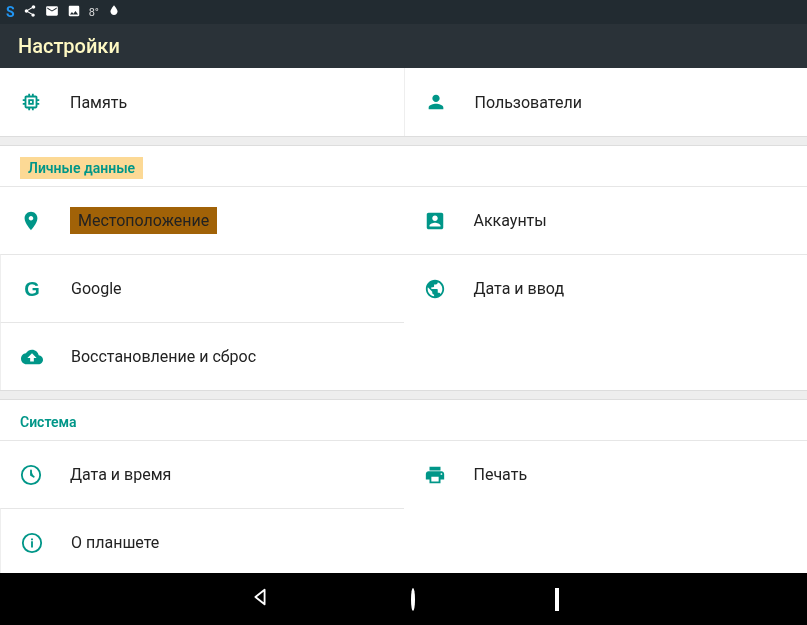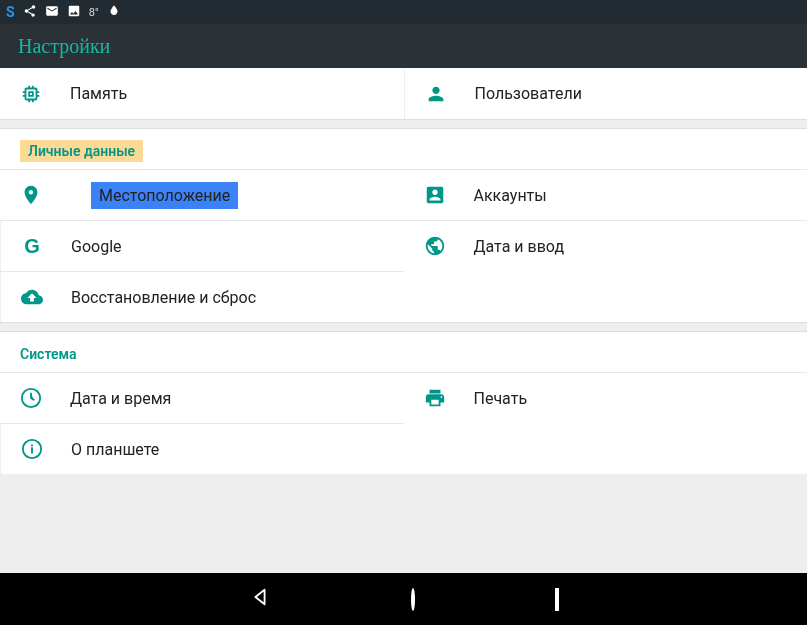--- a/index.html
+++ b/index.html
@@ -17,24 +17,23 @@
   }
   .status-bar svg { width: 14px; height: 14px; fill: #fff; }
   .status-temp { font-size: 11px; color: #ddd; }
   
   .app-bar {
     height: 44px;
     background: #2a3238;
     display: flex;
     align-items: center;
     padding: 0 18px;
-    color: #14b8a6;
+    color: #fef9c3;
     font-size: 20px;
     font-weight: 500;
-    font-family: Liberation Serif, serif;
   }
   
   .content { background: #eeeeee; height: 505px; overflow: hidden; }
   
   .section { background: #fff; }
   .section.first { padding-top: 0; }
   
   .section-header {
     padding: 14px 20px 10px;
     font-size: 14px;
@@ -44,31 +43,31 @@
   .section-header.hl span { background: #fcd995; padding: 3px 8px; }
   
   .grid {
     display: grid;
     grid-template-columns: 1fr 1fr;
   }
   
   .item {
     display: flex;
     align-items: center;
-    height: 51px;
+    height: 68px;
     padding: 0 20px;
     gap: 28px;
     border-top: 1px solid #e6e6e6;
     position: relative;
   }
   .item.no-top { border-top: none; }
   .item .icon { width: 22px; height: 22px; display: flex; align-items: center; justify-content: center; color: #009688; }
   .item .icon svg { width: 22px; height: 22px; fill: #009688; }
   .item .label { font-size: 16px; color: #222; }
-  .item .label.hl { background: #3b82f6; padding: 4px 8px; margin-left: 21px; }
+  .item .label.hl { background: #a16207; padding: 4px 8px; }
   
   .gap { height: 10px; background: #eee; border-top: 1px solid #ddd; border-bottom: 1px solid #ddd; }
   .col-sep { border-left: 1px solid #eee; }
   
   .nav-bar {
     height: 52px;
     background: #000;
     display: flex;
     align-items: center;
     justify-content: center;

